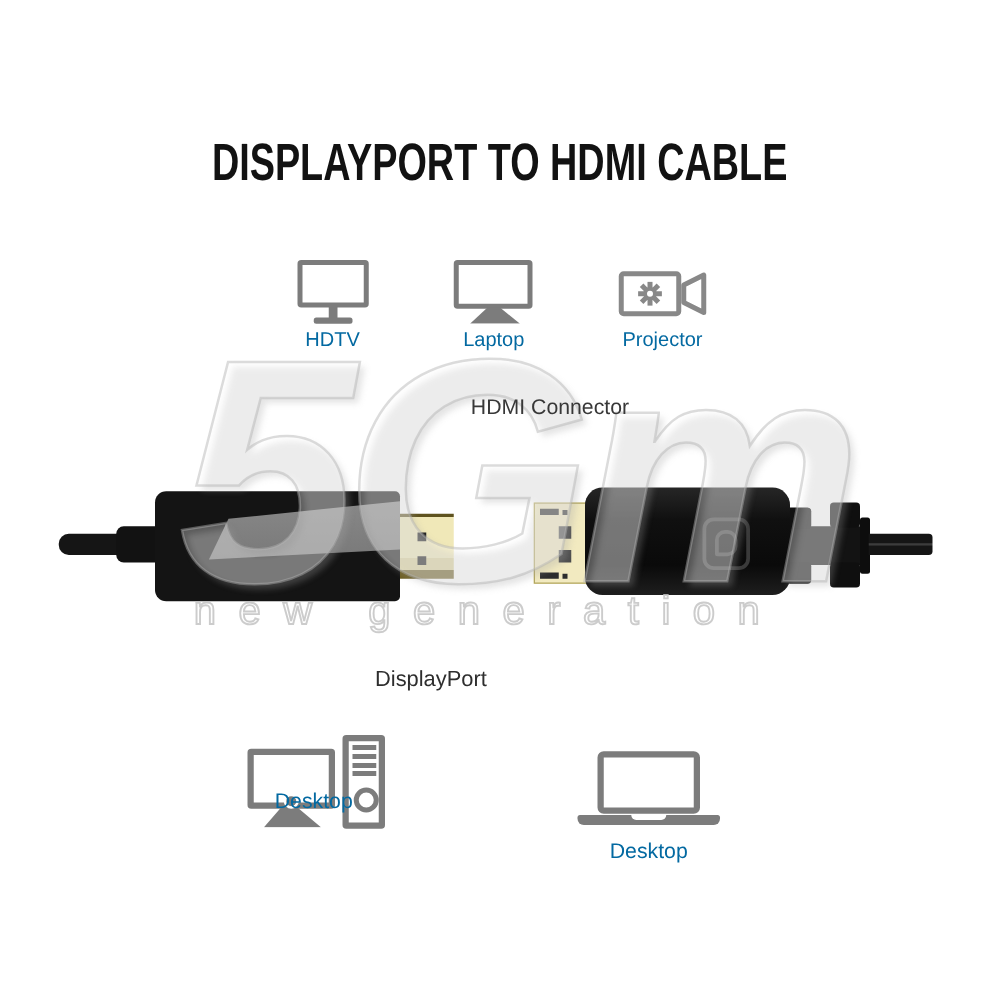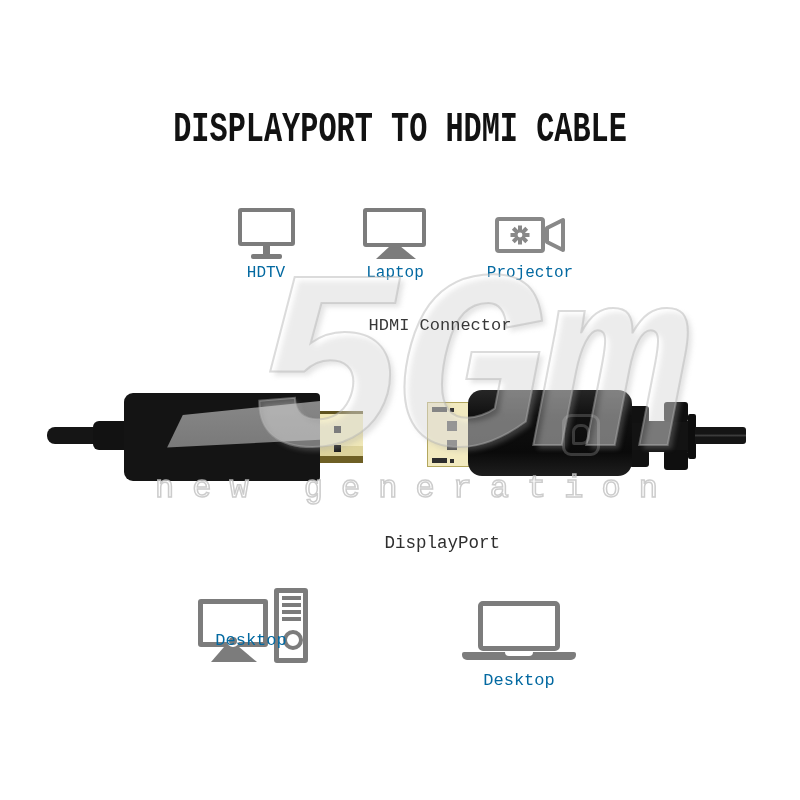--- a/index.html
+++ b/index.html
@@ -1,17 +1,17 @@
 <!DOCTYPE html>
 <html><head>
 <meta charset="utf-8">
 <style>
   html,body{margin:0;padding:0;background:#ffffff;}
   .canvas{position:relative;width:800px;height:792px;background:#ffffff;overflow:hidden;
-          font-family:Liberation Mono, monospace;border-radius:23px;}
+          font-family:Liberation Sans, sans-serif;border-radius:23px;}
 
   
   .title{position:absolute;top:106px;left:0;width:800px;text-align:center;
          font-size:42px;font-weight:700;color:#121212;white-space:nowrap;}
   .title span{display:inline-block;transform:scaleX(0.72);transform-origin:50% 50%;letter-spacing:0px;}
 
   
   .dev-label{position:absolute;width:140px;text-align:center;font-size:16px;color:#0369a1;}
   .outline{border:4px solid #7c7c7c;border-radius:3px;background:#fff;box-sizing:border-box;position:absolute;}
 
@@ -38,21 +38,21 @@
   .desk-circle{position:absolute;left:283px;top:630px;width:12px;height:12px;border:4px solid #7c7c7c;
                border-radius:50%;box-sizing:content-box;background:#fff;}
   
   .lap-screen{left:478px;top:601px;width:82px;height:50px;border-width:5px;border-radius:5px;}
   .lap-base{position:absolute;left:462px;top:652px;width:114px;height:8px;background:#7c7c7c;border-radius:2px 2px 5px 5px;}
   .lap-notch{position:absolute;left:505px;top:652px;width:28px;height:4px;background:#ffffff;border-radius:0 0 4px 4px;}
 
   
   .hdmi-label{position:absolute;left:290px;top:316px;width:300px;text-align:center;
               font-size:17px;color:#383838;z-index:6;}
-  .dp-label{position:absolute;left:300px;top:533px;width:200px;text-align:right;
+  .dp-label{position:absolute;left:300px;top:533px;width:200px;text-align:left;
             font-size:17.5px;color:#2e2e2e;z-index:6;}
 
   
   .ph{position:absolute;box-sizing:border-box;}
   .cable-left{left:47px;top:427px;width:50px;height:17px;background:#151515;border-radius:8px 0 0 8px;}
   .collar-left{left:93px;top:421px;width:33px;height:29px;background:#121212;border-radius:6px 0 0 6px;}
   .hdmi-housing{left:124px;top:393px;width:196px;height:88px;background:#141414;border-radius:9px 4px 4px 9px;z-index:1;}
   .hdmi-gloss{position:absolute;left:0;top:0;width:196px;height:88px;
               clip-path:polygon(30% 25%,100% 9%,100% 53%,22% 62%);
               background:linear-gradient(180deg,#8a8a8a,#6f6f6f);}

